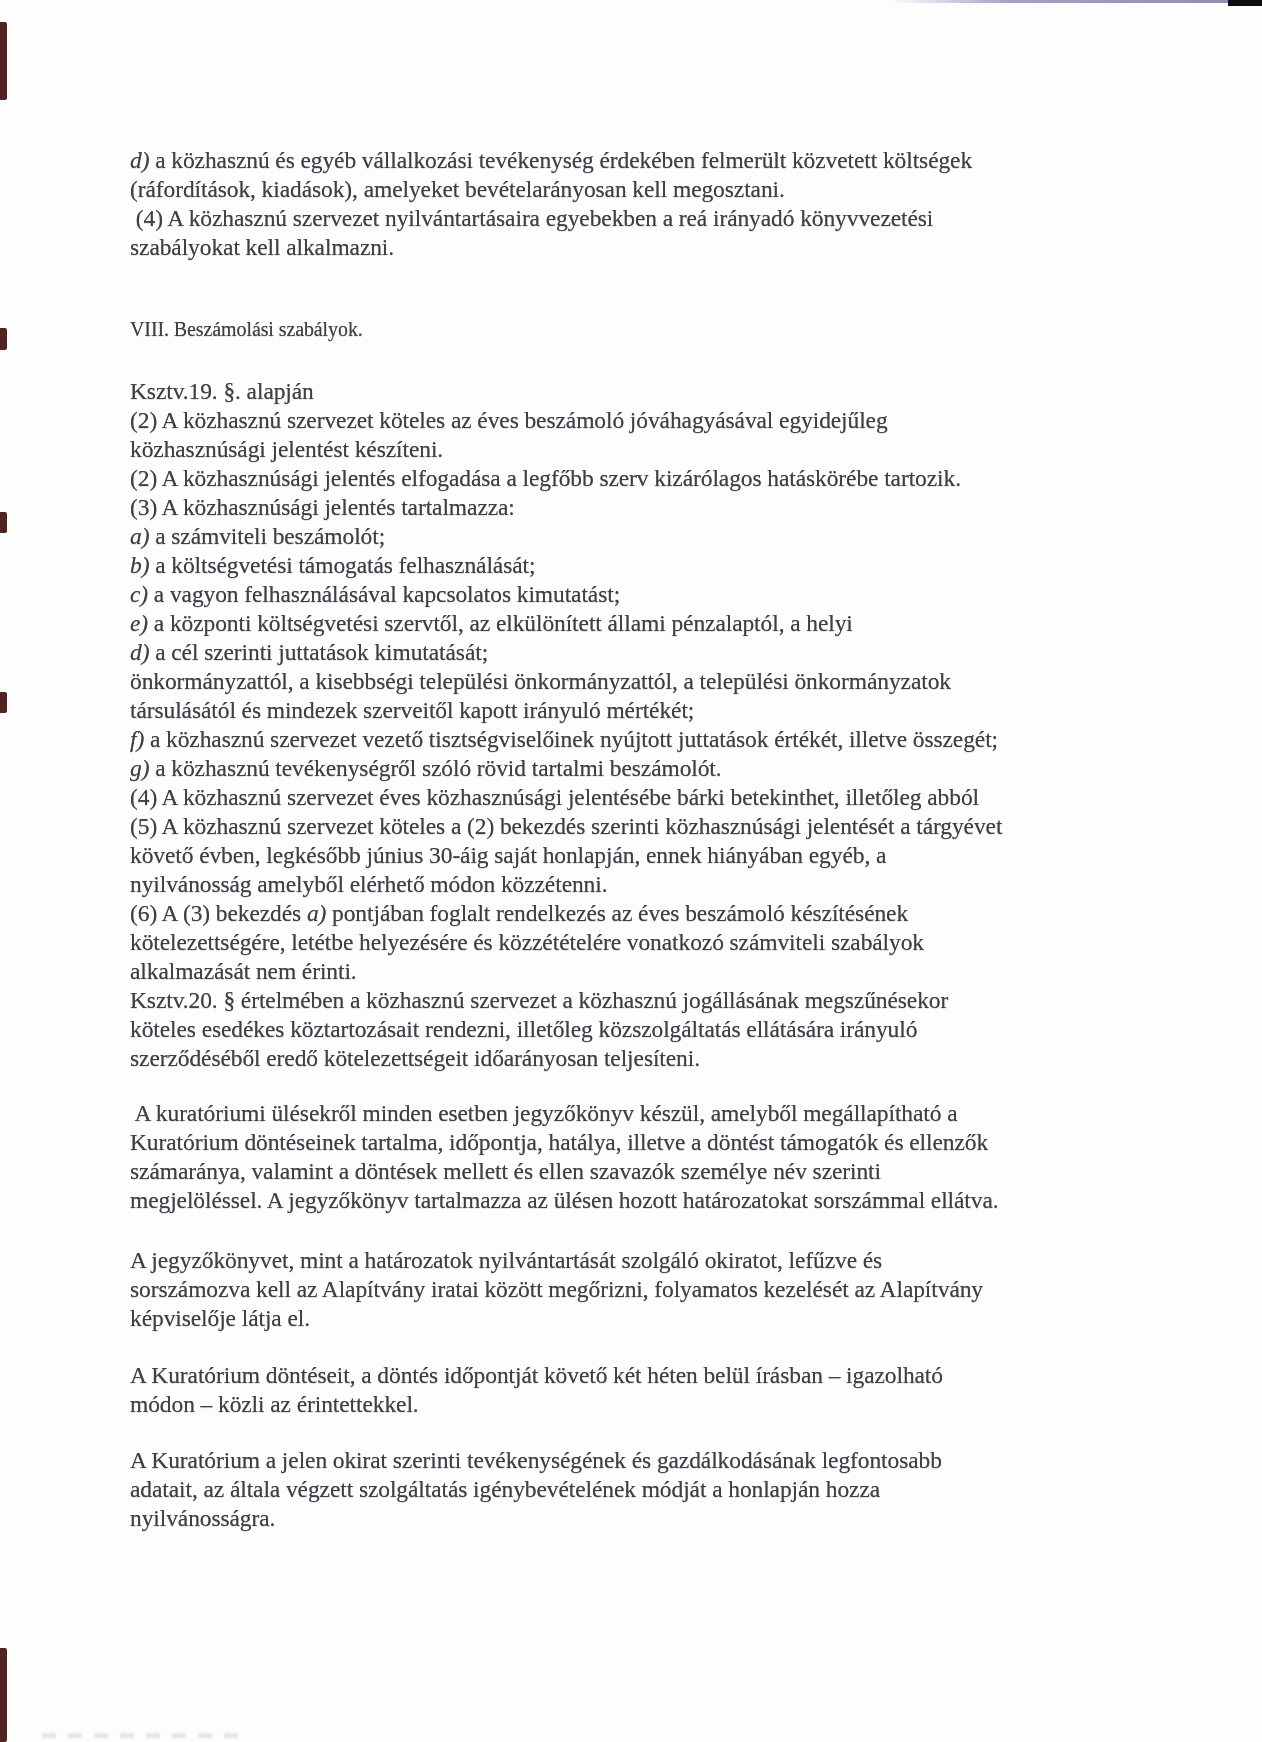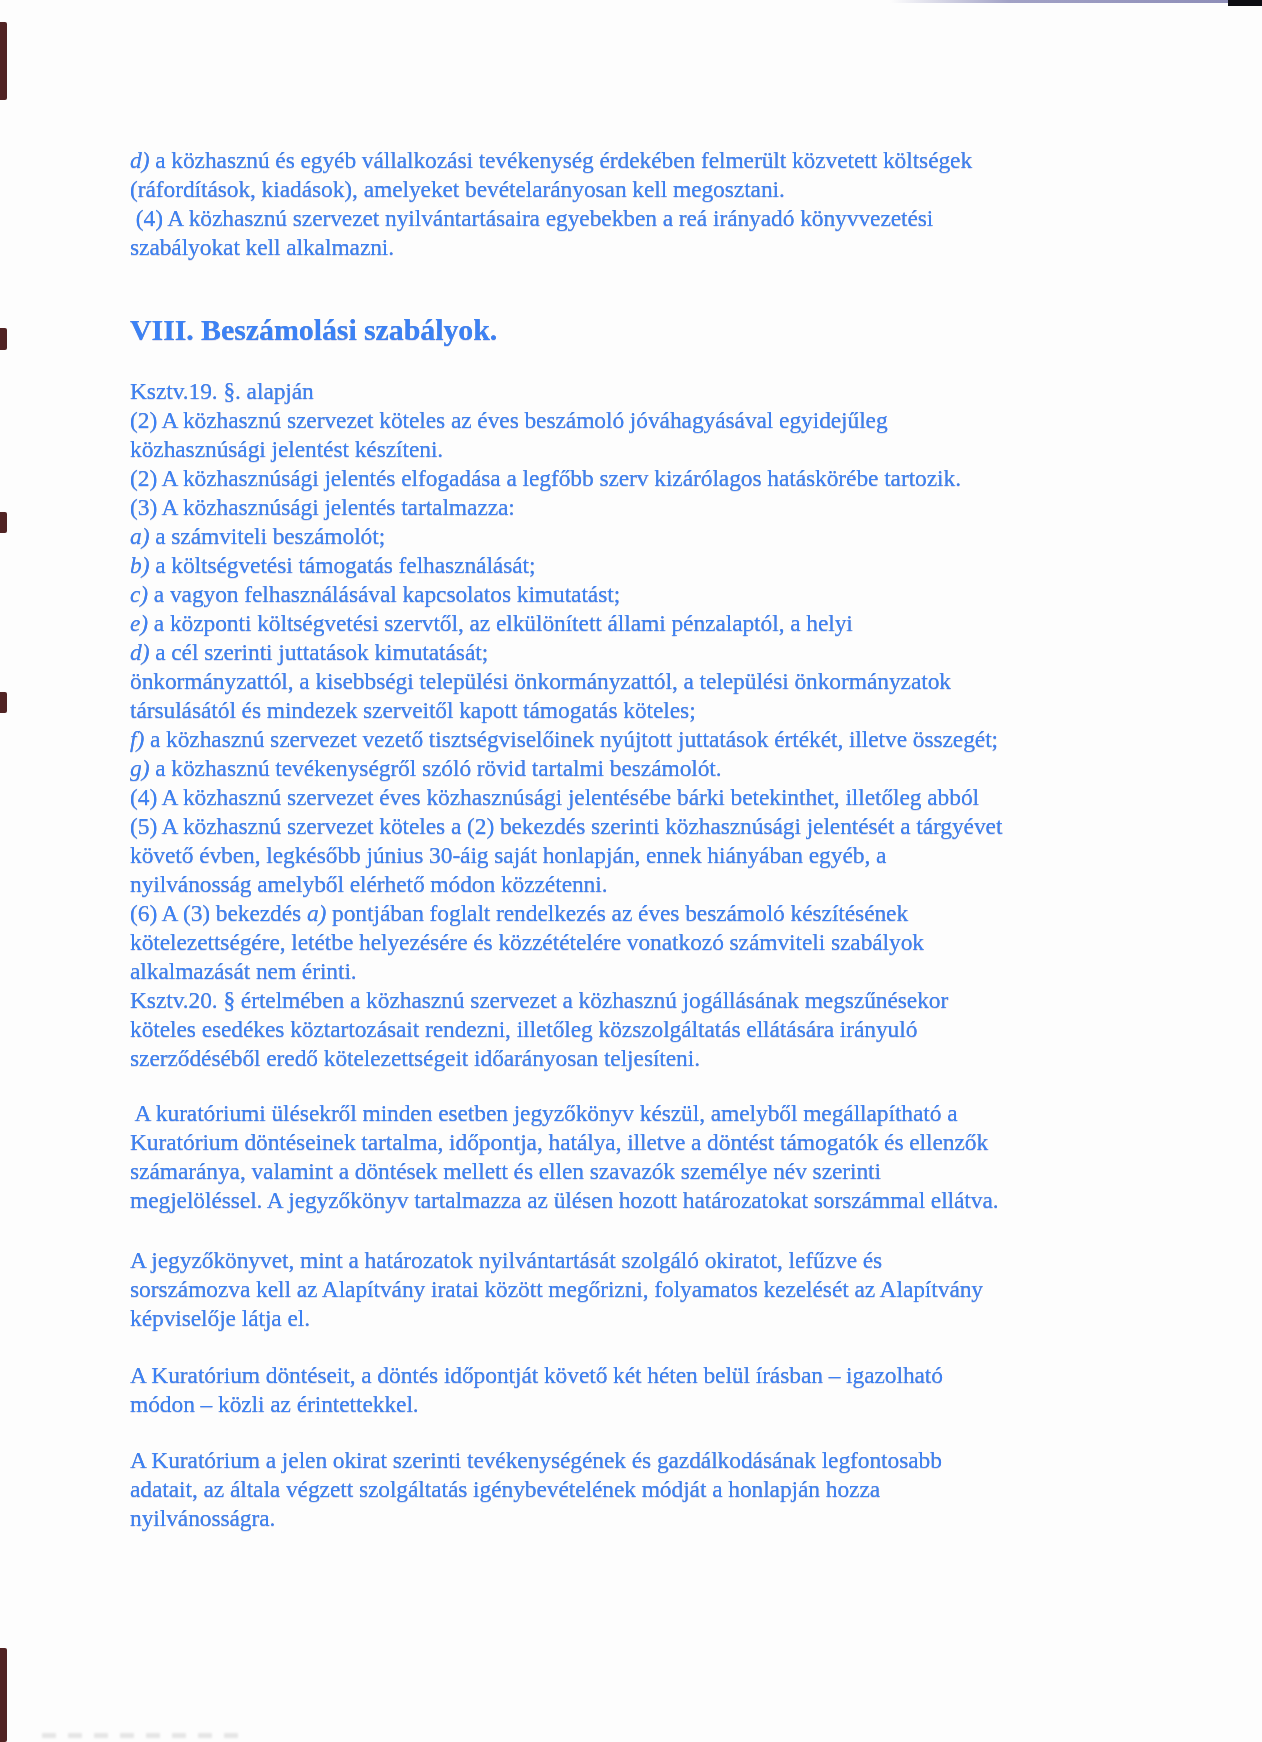--- a/index.html
+++ b/index.html
@@ -3,37 +3,37 @@
 <meta charset="utf-8">
 <style>
   html, body { margin: 0; padding: 0; background: #ffffff; }
   .page {
     position: relative;
     width: 1262px;
     height: 1742px;
     background: #fdfdfd;
     overflow: hidden;
     font-family: "Liberation Serif", "DejaVu Serif", serif;
-    color: #3b82f6;
+    color: #404040;
   }
   .content {
     position: absolute;
     left: 130px;
     top: 146px;
     width: 1120px;
   }
   .block { margin: 0; }
   .line {
     white-space: pre;
     font-size: 23.5px;
     line-height: 29px;
     letter-spacing: -0.1px;
     text-shadow: 0 1px 0.6px rgba(70,70,160,0.16), 0 0 0.5px rgba(20,20,60,0.45);
   }
-  .heading .line { font-weight: bold; font-size: 30px; }
+  .heading .line { font-weight: normal; font-size: 20px; }
   .it { font-style: italic; }
   
   .artifact { position: absolute; }
   .top-line {
     left: 890px; top: 0; width: 340px; height: 3px;
     background: linear-gradient(to right, rgba(150,150,190,0), #a2a2c6 35%, #8e8eb8);
   }
   .top-corner { left: 1228px; top: 0; width: 34px; height: 6px; }
   .left-mark { left: 0; width: 7px; border-radius: 0 2px 2px 0; opacity: 0.92; }
   .bottom-smudge {
@@ -71,21 +71,21 @@
         <div class="line">(2) A közhasznú szervezet köteles az éves beszámoló jóváhagyásával egyidejűleg</div>
         <div class="line">közhasznúsági jelentést készíteni.</div>
         <div class="line">(2) A közhasznúsági jelentés elfogadása a legfőbb szerv kizárólagos hatáskörébe tartozik.</div>
         <div class="line">(3) A közhasznúsági jelentés tartalmazza:</div>
         <div class="line"><span class="it">a)</span><span> a számviteli beszámolót;</span></div>
         <div class="line"><span class="it">b)</span><span> a költségvetési támogatás felhasználását;</span></div>
         <div class="line"><span class="it">c)</span><span> a vagyon felhasználásával kapcsolatos kimutatást;</span></div>
         <div class="line"><span class="it">e)</span><span> a központi költségvetési szervtől, az elkülönített állami pénzalaptól, a helyi</span></div>
         <div class="line"><span class="it">d)</span><span> a cél szerinti juttatások kimutatását;</span></div>
         <div class="line">önkormányzattól, a kisebbségi települési önkormányzattól, a települési önkormányzatok</div>
-        <div class="line">társulásától és mindezek szerveitől kapott támogatás köteles;</div>
+        <div class="line">társulásától és mindezek szerveitől kapott irányuló mértékét;</div>
         <div class="line"><span class="it">f)</span><span> a közhasznú szervezet vezető tisztségviselőinek nyújtott juttatások értékét, illetve összegét;</span></div>
         <div class="line"><span class="it">g)</span><span> a közhasznú tevékenységről szóló rövid tartalmi beszámolót.</span></div>
         <div class="line">(4) A közhasznú szervezet éves közhasznúsági jelentésébe bárki betekinthet, illetőleg abból</div>
         <div class="line">(5) A közhasznú szervezet köteles a (2) bekezdés szerinti közhasznúsági jelentését a tárgyévet</div>
         <div class="line">követő évben, legkésőbb június 30-áig saját honlapján, ennek hiányában egyéb, a</div>
         <div class="line">nyilvánosság amelyből elérhető módon közzétenni.</div>
         <div class="line"><span>(6) A (3) bekezdés </span><span class="it">a)</span><span> pontjában foglalt rendelkezés az éves beszámoló készítésének</span></div>
         <div class="line">kötelezettségére, letétbe helyezésére és közzétételére vonatkozó számviteli szabályok</div>
         <div class="line">alkalmazását nem érinti.</div>
         <div class="line">Ksztv.20. § értelmében a közhasznú szervezet a közhasznú jogállásának megszűnésekor</div>

